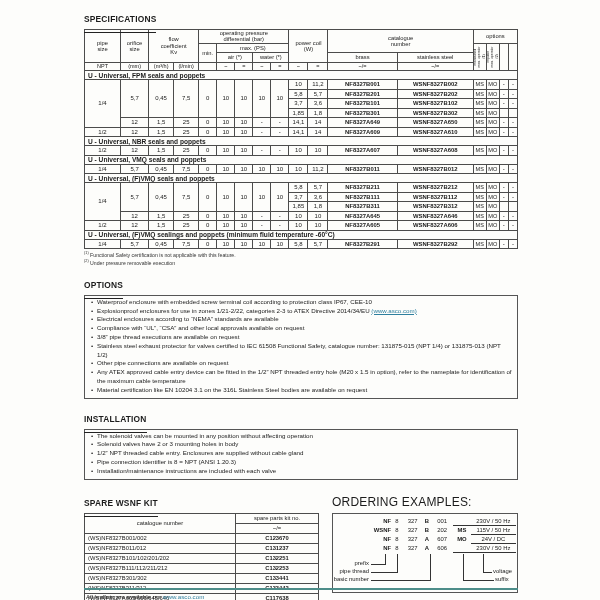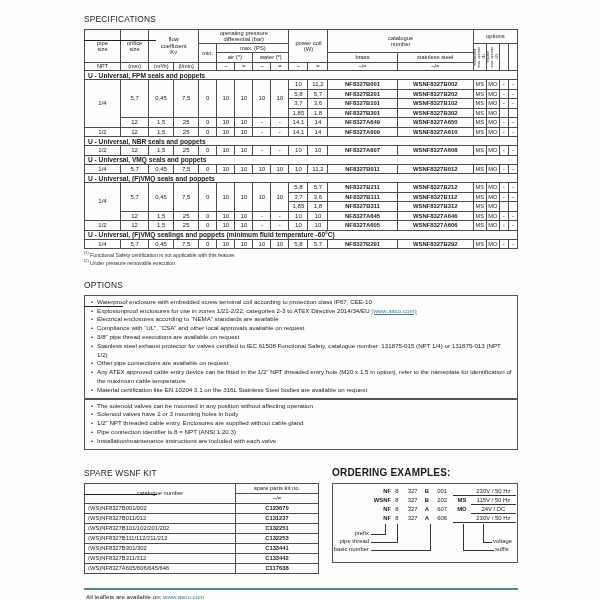--- a/index.html
+++ b/index.html
@@ -1,22 +1,22 @@
 <!DOCTYPE html>
 <html><head>
 <meta charset="utf-8">
 <style>
   html,body{margin:0;padding:0;background:#e8e8e8;}
   #page{position:relative;width:600px;height:600px;background:#fdfdfb;overflow:hidden;
         font-family:"Liberation Sans",sans-serif;color:#1b1b1b;}
   #content{position:absolute;left:84px;top:8px;width:434px;}
   .sech{display:block;margin:0 0 3px 0;}
-  .sech span{font-weight:normal;font-size:8.4px;letter-spacing:.2px;border-bottom:1px solid #222;padding-bottom:16px;}
+  .sech span{font-weight:bold;font-size:8.4px;letter-spacing:.2px;border-bottom:1px solid #222;padding-bottom:8px;}
   .sech2{display:block;margin:0 0 3px 0;}
-  .sech2 span{font-weight:bold;font-size:10px;letter-spacing:.2px;}
+  .sech2 span{font-weight:normal;font-size:12px;letter-spacing:.2px;}
   
   #spec-table{width:434px;border-collapse:collapse;table-layout:fixed;}
   #spec-table td{border:0.75px solid #4c4c4c;font-size:6px;text-align:center;vertical-align:middle;
                  padding:0;height:8.5px;line-height:1.1;overflow:hidden;white-space:pre-line;}
   #spec-table td.hd{font-size:5.8px;color:#222;}
   #spec-table td.u{font-size:5.5px;height:7.5px;}
   #spec-table td.sec{text-align:left;font-weight:bold;font-size:6.6px;padding-left:3px;height:8px;white-space:nowrap;}
   #spec-table td.cat{font-weight:bold;font-size:5.9px;}
   #spec-table td.opt{font-size:5.6px;}
   #spec-table td.rot{writing-mode:vertical-rl;transform:rotate(180deg);font-size:3.4px;line-height:1.2;padding:1px 0;}
@@ -390,20 +390,23 @@
           <li>Electrical enclosures according to “NEMA” standards are available</li>
           <li>Compliance with “UL”, “CSA” and other local approvals available on request</li>
           <li>3/8” pipe thread executions are available on request</li>
           <li>Stainless steel exhaust protector for valves certified to IEC 61508 Functional Safety, catalogue number: 131875-015 (NPT 1/4) or 131875-013 (NPT 1/2)</li>
           <li>Other pipe connections are available on request</li>
           <li>Any ATEX approved cable entry device can be fitted in the 1/2” NPT threaded entry hole (M20 x 1.5 in option), refer to the nameplate for identification of the maximum cable temperature</li>
           <li>Material certification like EN 10204 3.1 on the 316L Stainless Steel bodies are available on request</li>
         </ul>
     </div>
 
+    <div class="sech mt">
+      <span>INSTALLATION</span>
+    </div>
     <div class="bulletbox">
       <ul id="installation-list">
           <li>The solenoid valves can be mounted in any position without affecting operation</li>
           <li>Solenoid valves have 2 or 3 mounting holes in body</li>
           <li>1/2” NPT threaded cable entry. Enclosures are supplied without cable gland</li>
           <li>Pipe connection identifier is 8 = NPT (ANSI 1.20.3)</li>
           <li>Installation/maintenance instructions are included with each valve</li>
         </ul>
     </div>
 

